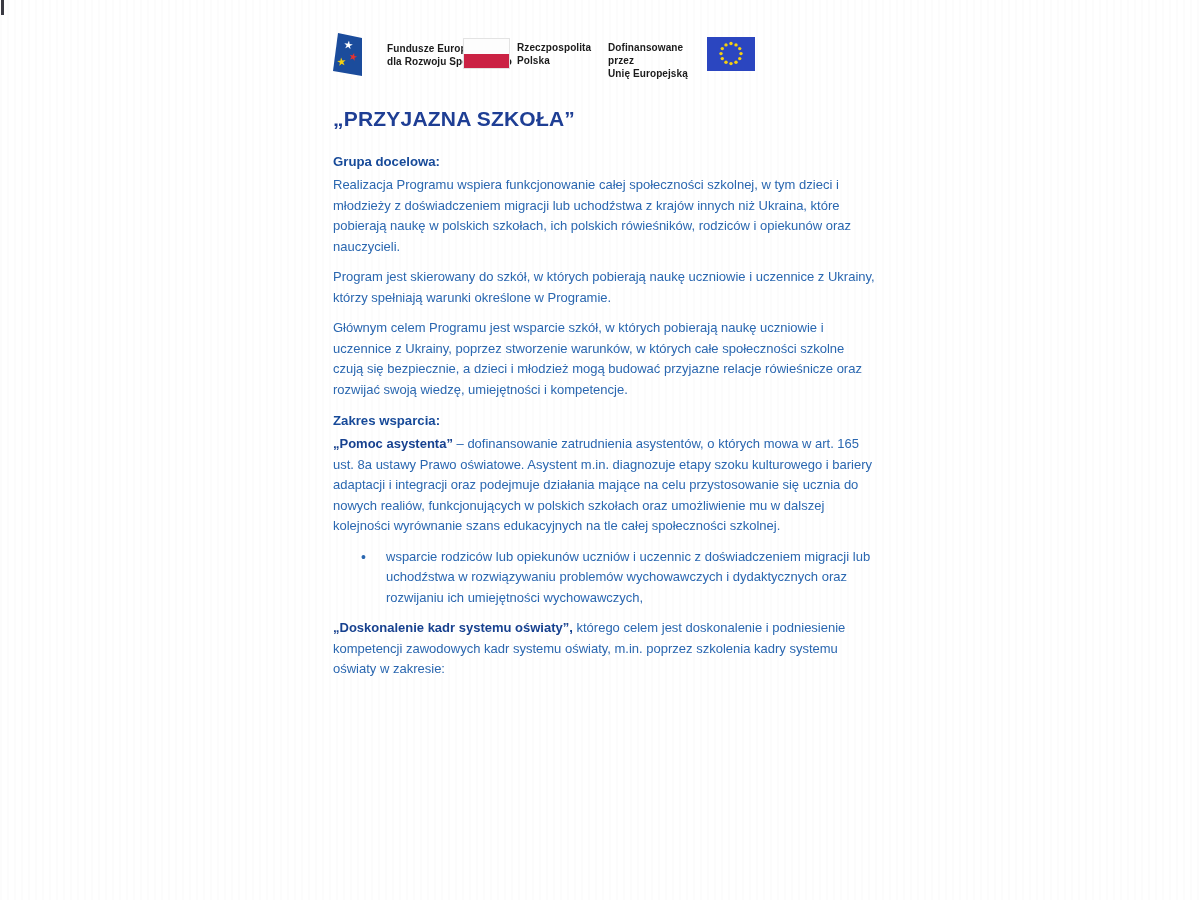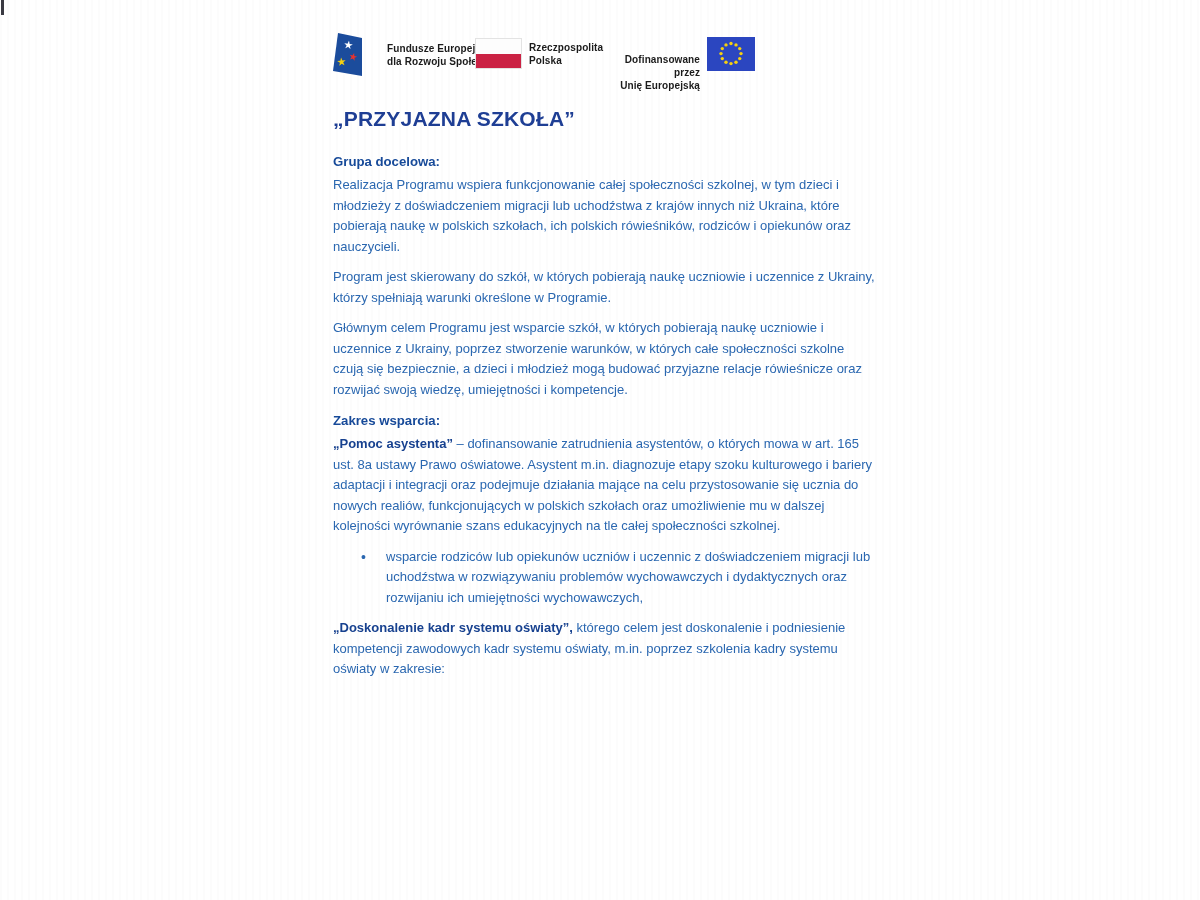--- a/index.html
+++ b/index.html
@@ -39,32 +39,32 @@
   .logo-fe { position: absolute; left: 0; top: 0; display: flex; align-items: center; }
   .logo-fe svg { display: block; }
   .logo-fe .cap { margin-left: 25px; }
   .cap {
     font-size: 10px;
     font-weight: 700;
     line-height: 13px;
     color: #1b1b1b;
     letter-spacing: 0.1px;
   }
-  .logo-pl { position: absolute; left: 142px; top: 5px; display: flex; align-items: flex-start; justify-content: space-between; }
+  .logo-pl { position: absolute; left: 130px; top: 5px; display: flex; align-items: flex-start; justify-content: space-between; }
   .flag-pl {
     width: 47px; height: 31px;
     border: 1px solid #e3e3e3;
     box-sizing: border-box;
     display: flex; flex-direction: column;
   }
   .flag-pl .w { flex: 1; background: #fdfdfd; }
   .flag-pl .r { flex: 1; background: #cb2244; }
   .logo-pl .cap { margin-left: 7px; margin-top: 3px; }
   .logo-eu { position: absolute; left: 275px; top: 4px; display: flex; align-items: flex-start; }
-  .logo-eu .cap { width: 92px; text-align: right; margin-top: 16px; }
+  .logo-eu .cap { width: 92px; margin-top: 4px; }
   .flag-eu { margin-left: 7px; display: block; }
   
   .title {
     margin-top: 4px;
     font-size: 21px;
     font-weight: 700;
     color: #1e3e94;
     letter-spacing: 0.2px;
   }
   .subtitle {

